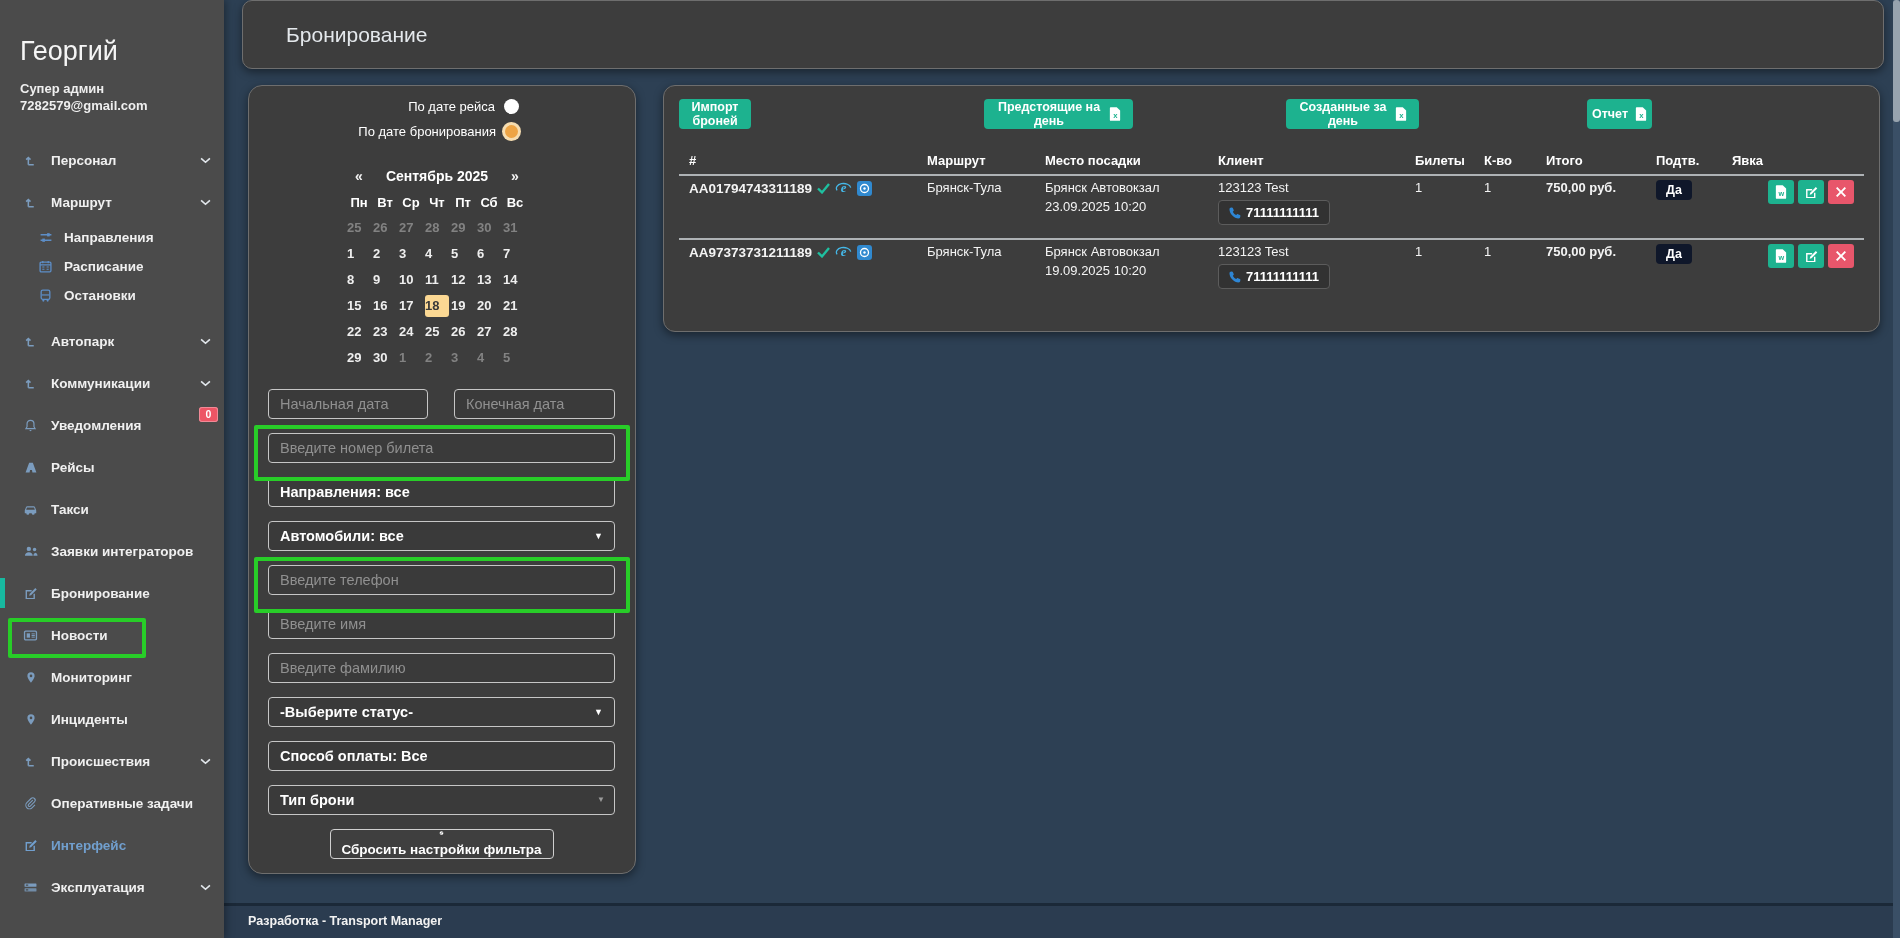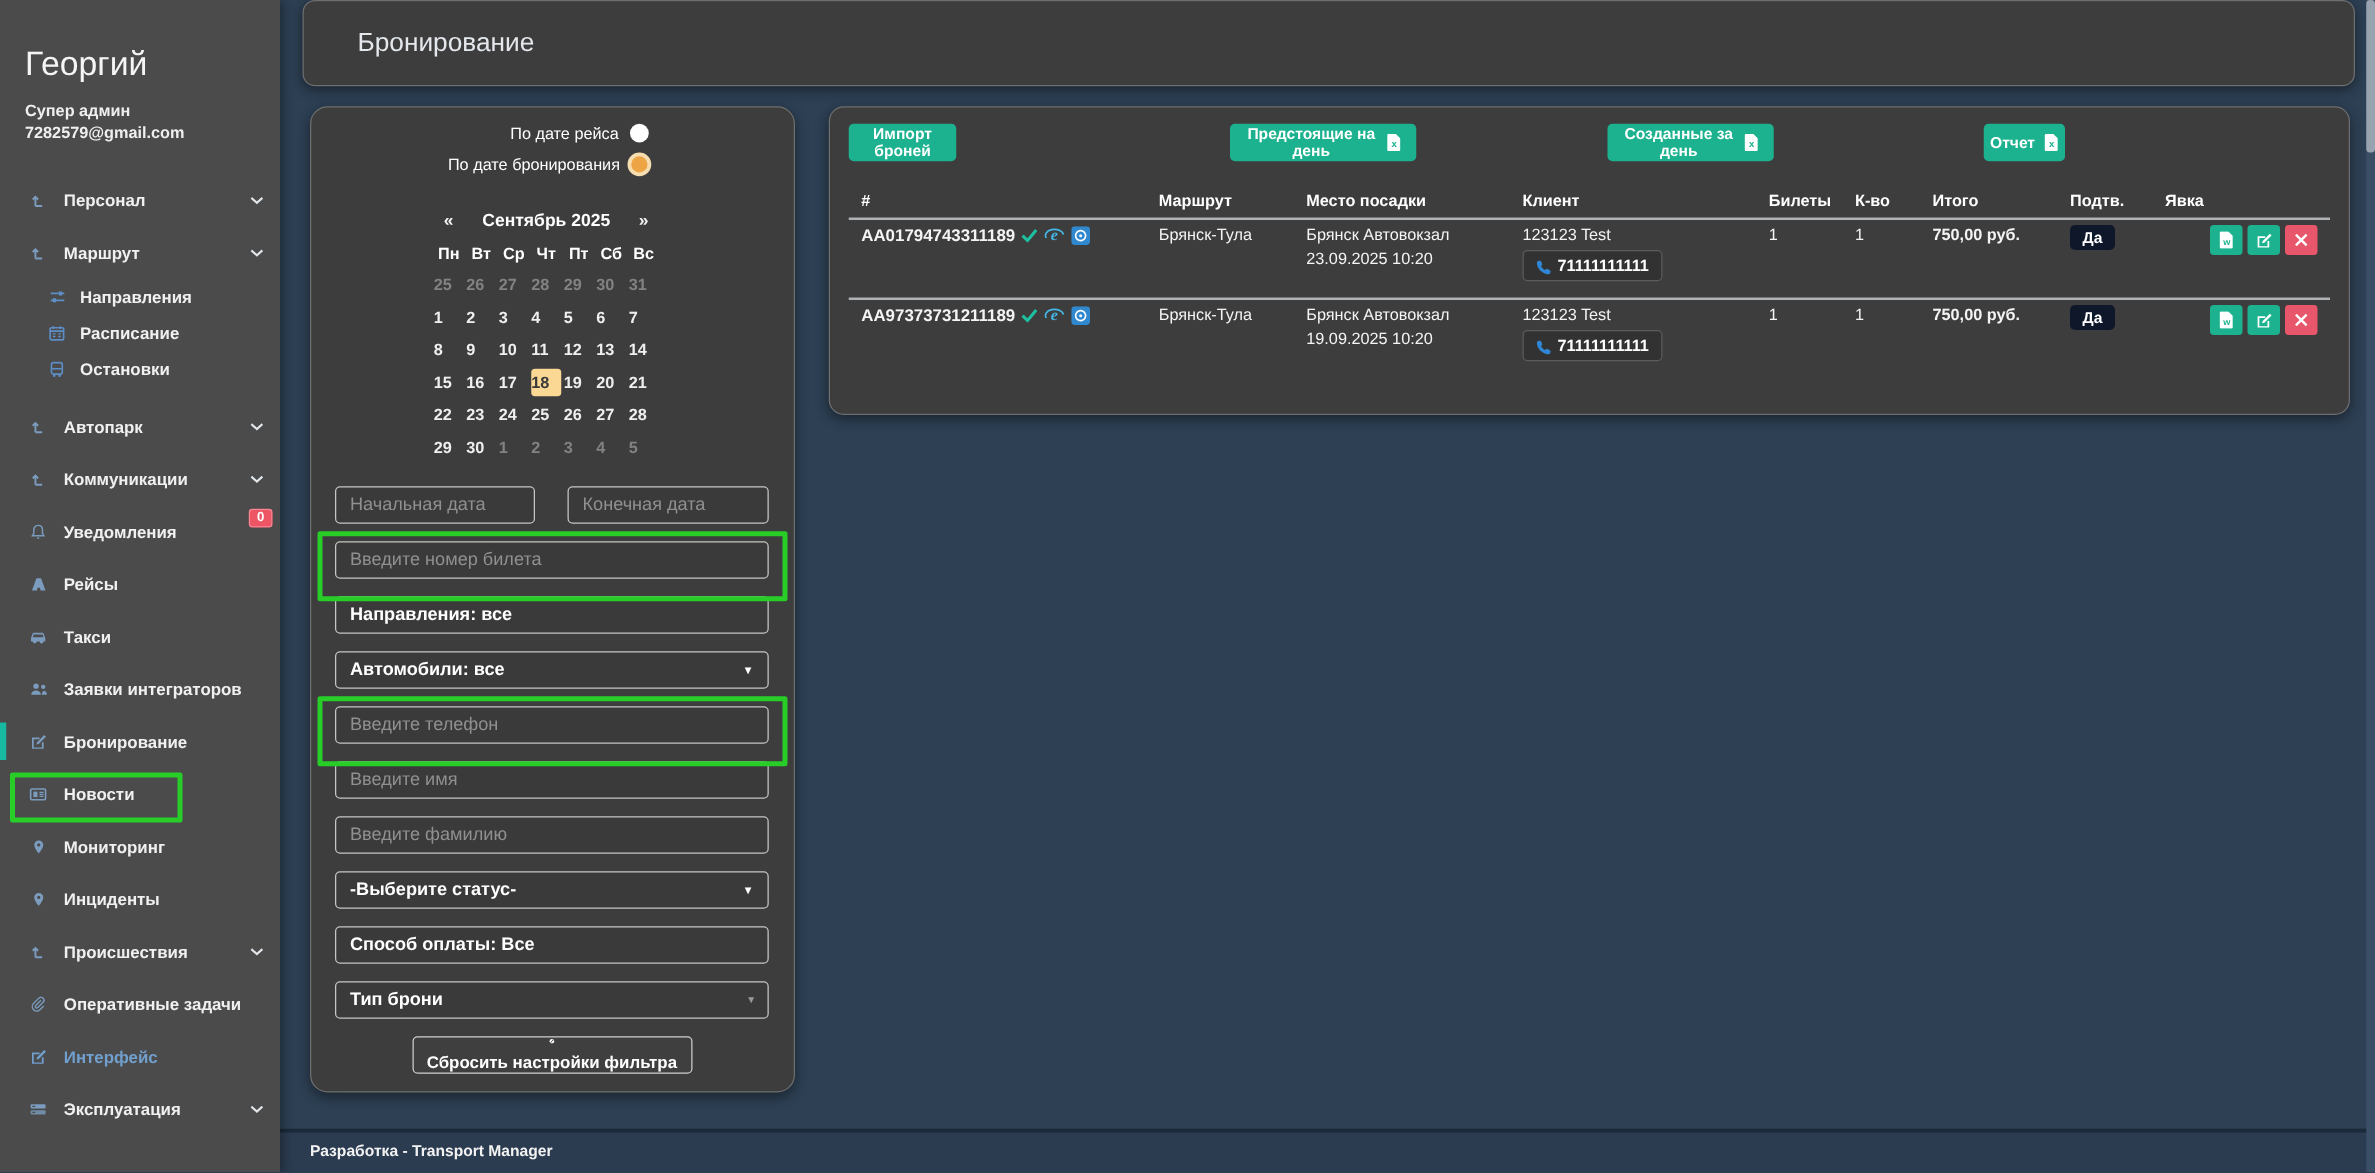--- a/index.html
+++ b/index.html
@@ -67,21 +67,21 @@
   .thead{position:absolute;left:15px;right:15px;top:61px;}
   .th{height:27px;display:flex;align-items:center;font-size:13px;font-weight:700;color:#fff;}
   .th:first-child,.td:first-child{padding-left:10px;}
   .sep{border-bottom:2px solid #aeb2b5;}
   .tbody{position:absolute;left:15px;right:15px;top:90px;}
   .tr{padding-top:4px;min-height:50px;align-items:start;}
   .tr.rowsep{border-bottom:2px solid #aeb2b5;padding-bottom:8px;}
   .td{font-size:13px;color:#f4f4f4;}
   .num-cell{display:flex;align-items:center;gap:5px;font-size:13.5px;font-weight:600;}
   .cell-line2{margin-top:4px;}
-  .phone-chip{display:inline-flex;align-items:flex-end;gap:5px;margin-top:5px;padding:4px 10px;background:#323232;border:1px solid #5c5c5c;border-radius:4px;font-weight:700;font-size:13px;color:#fff;cursor:pointer;}
+  .phone-chip{display:inline-flex;align-items:center;gap:5px;margin-top:5px;padding:4px 10px;background:#323232;border:1px solid #5c5c5c;border-radius:4px;font-weight:700;font-size:13px;color:#fff;cursor:pointer;}
   .yes-badge{display:inline-block;padding:3px 10px;border-radius:4px;background:#0f172a;color:#fff;font-size:12.5px;font-weight:700;cursor:pointer;}
   .actions{display:flex;gap:4px;}
   .act-btn{width:26px;height:24px;border:none;border-radius:3px;display:flex;align-items:center;justify-content:center;cursor:pointer;padding:0;}
   .act-btn.teal{background:#1db28f;}
   .act-btn.red{background:#e8566b;}
 
   
   .footer{position:absolute;left:0;right:0;top:903px;height:35px;background:#2b3c50;border-top:3px solid #1b2938;box-sizing:border-box;}
   .footer-text{margin:8px 0 0 24px;font-size:12.5px;font-weight:700;color:#f2f2f2;}
   .scrollbar{position:absolute;right:0;top:0;width:7px;height:938px;background:#3a4f66;z-index:5;}
@@ -485,21 +485,21 @@
             </svg>
           <span>Сбросить настройки фильтра</span>
         </button>
       </div>
 
       <div class="annot" style="left:5px;top:339px;width:368px;height:48px;"></div>
       <div class="annot" style="left:5px;top:471px;width:368px;height:48px;"></div>
     </div>
 
     <div class="panel table-panel">
-      <button class="tp-btn" style="left:15px;width:86px;">
+      <button class="tp-btn" style="left:15px;width:72px;">
           <span>Импорт броней</span>
         </button>
       <button class="tp-btn" style="left:320px;width:149px;">
           <span>Предстоящие на день</span>
           <span class="xls" style="display: flex;">
             <svg width="12" height="14" viewBox="0 0 14 16">
               <path d="M2 0h7l4 4v11a1 1 0 0 1-1 1H2a1 1 0 0 1-1-1V1a1 1 0 0 1 1-1z" fill="#fff"></path>
               <text x="7.5" y="12.5" font-size="9" font-weight="bold" fill="#1db28f" text-anchor="middle" font-family="Liberation Sans,sans-serif">x</text>
             </svg>
           </span>

